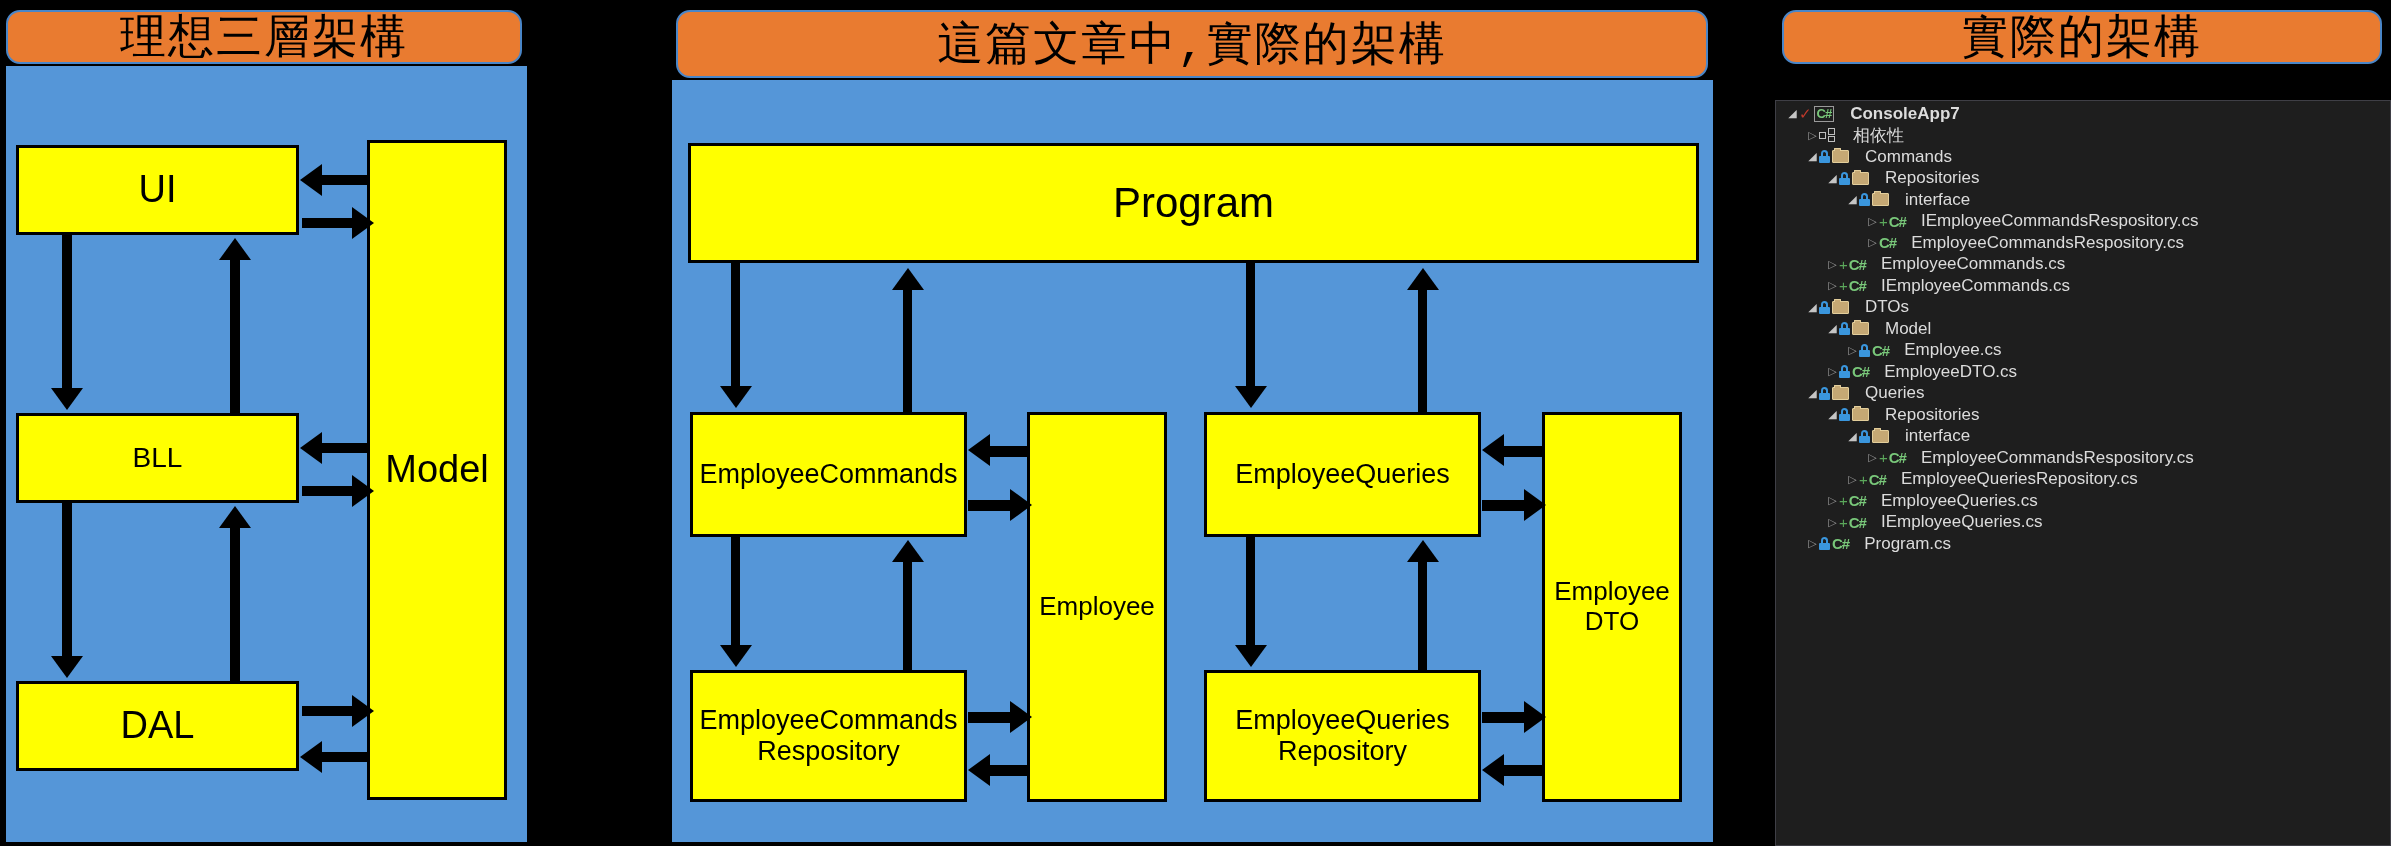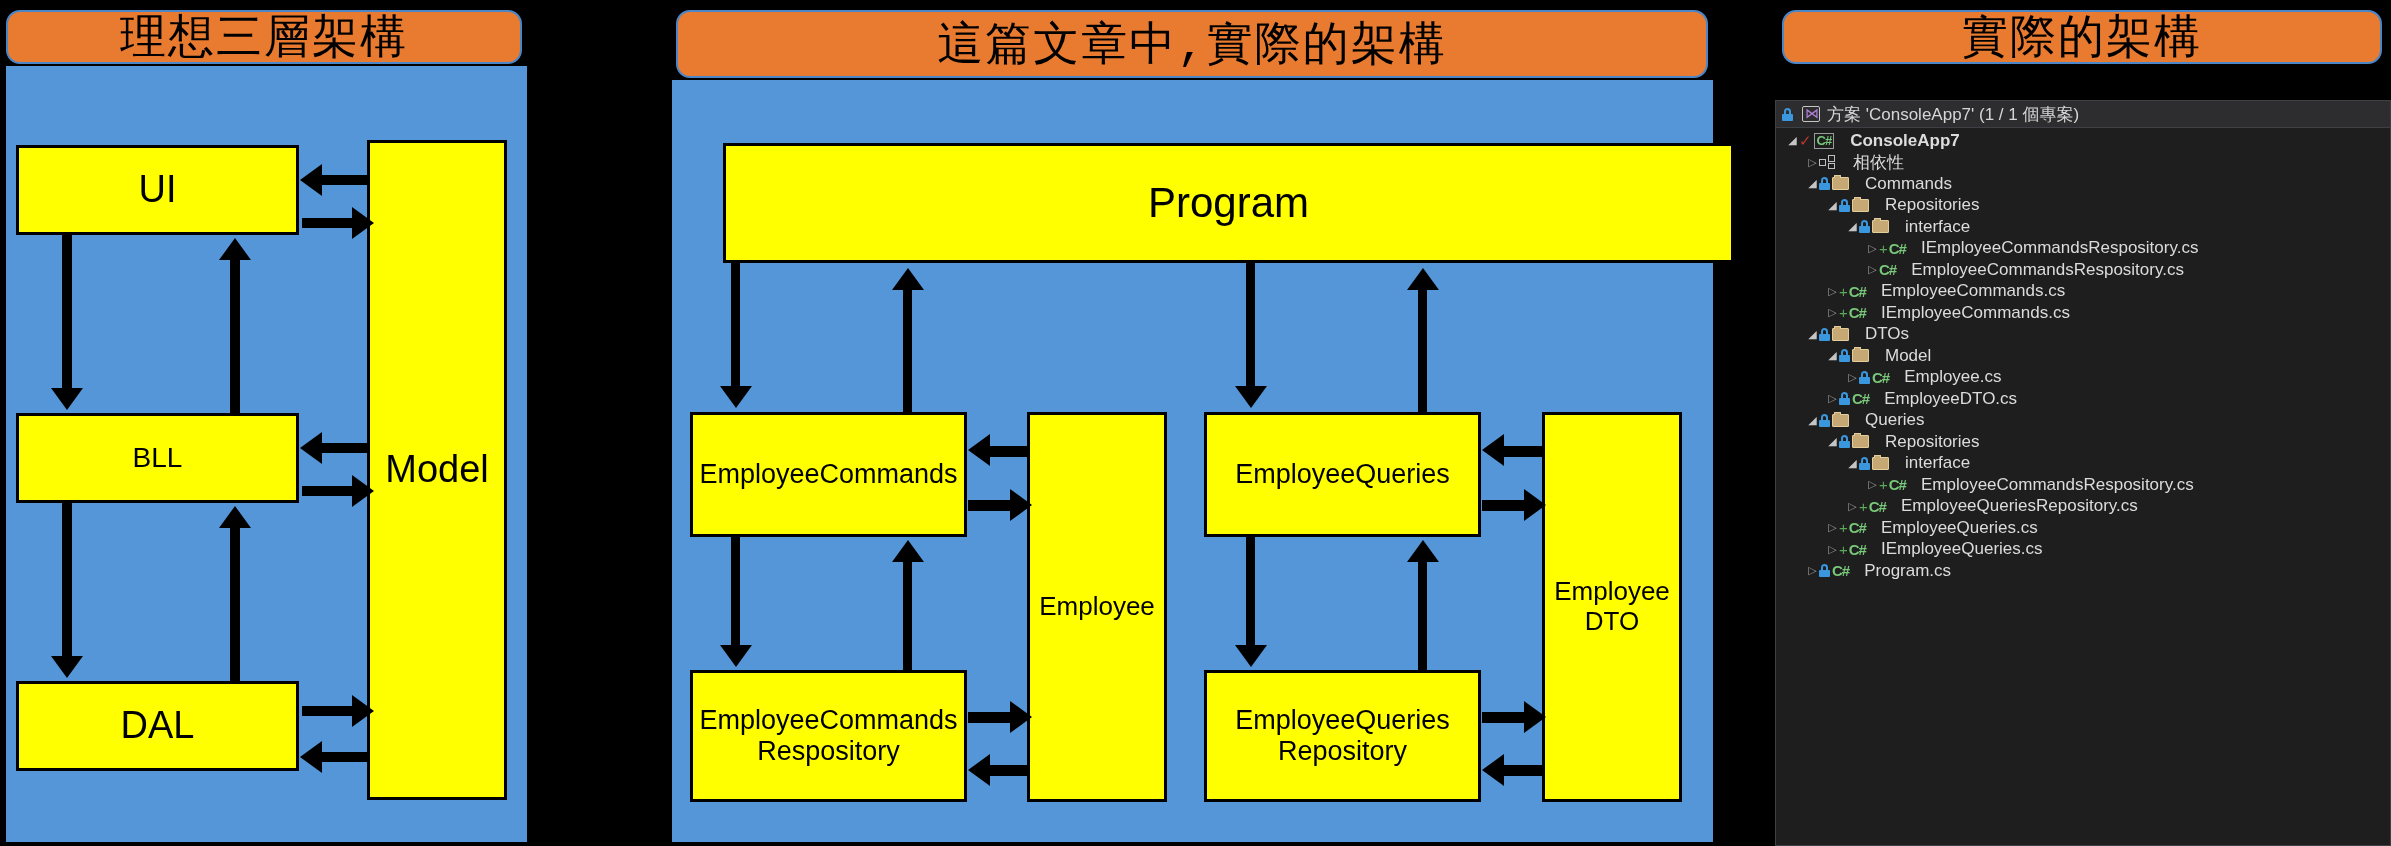--- a/index.html
+++ b/index.html
@@ -102,21 +102,21 @@
     <div class="shaft" style="left:302px;top:706px;width:52px;height:10px;"></div>
     <div class="tri right" style="left:352px;top:695px;"></div>
     <div class="shaft" style="left:320px;top:752px;width:50px;height:10px;"></div>
     <div class="tri left" style="left:300px;top:741px;"></div>
   </div>
 
   <div class="panel">
     <div class="banner" style="left:676px;top:10px;width:1032px;height:68px;font-family:Liberation Mono, monospace;">這篇文章中,實際的架構</div>
     <div class="body-blue" style="left:672px;top:80px;width:1041px;height:762px;"></div>
 
-    <div class="node" style="left:688px;top:143px;width:1011px;height:120px;font-size:42px;margin-left:35px;">Program</div>
+    <div class="node" style="left:688px;top:143px;width:1011px;height:120px;font-size:42px;">Program</div>
 
     <div class="node" style="left:690px;top:412px;width:277px;height:125px;font-size:27px;">EmployeeCommands</div>
     <div class="node node-ml" style="left:690px;top:670px;width:277px;height:132px;font-size:27px;white-space:pre-line;">EmployeeCommands
 Respository</div>
     <div class="node" style="left:1027px;top:412px;width:140px;height:390px;font-size:26px;">Employee</div>
 
     <div class="node" style="left:1204px;top:412px;width:277px;height:125px;font-size:27px;">EmployeeQueries</div>
     <div class="node" style="left:1204px;top:670px;width:277px;height:132px;font-size:27px;white-space:pre-line;">EmployeeQueries
 Repository</div>
     <div class="node" style="left:1542px;top:412px;width:140px;height:390px;font-size:26px;white-space:pre-line;">Employee
@@ -165,25 +165,20 @@
     <div class="tri right" style="left:1524px;top:701px;"></div>
     <div class="shaft" style="left:1502px;top:765px;width:42px;height:11px;"></div>
     <div class="tri left" style="left:1482px;top:754px;"></div>
   </div>
 
   <div class="panel">
     <div class="banner" style="left:1782px;top:10px;width:600px;height:54px;">實際的架構</div>
 
     <div class="se" style="left:1775px;top:100px;width:616px;height:746px;">
 
-      <div class="se-header">
-        <span class="lock"></span>
-        <span class="vs-logo"></span>
-        <span>方案 'ConsoleApp7' (1 / 1 個專案)</span>
-      </div>
 
       <div class="se-tree" id="se-tree">
           <div class="row bold" style="padding-left: 10px;">
             <span class="chev open">◢</span>
             <span class="check">✓</span>
             <span class="csbox">C#</span>
             <span class="lbl">ConsoleApp7</span>
           </div>
           <div class="row" style="padding-left: 30px;">
             <span class="chev">▷</span>

